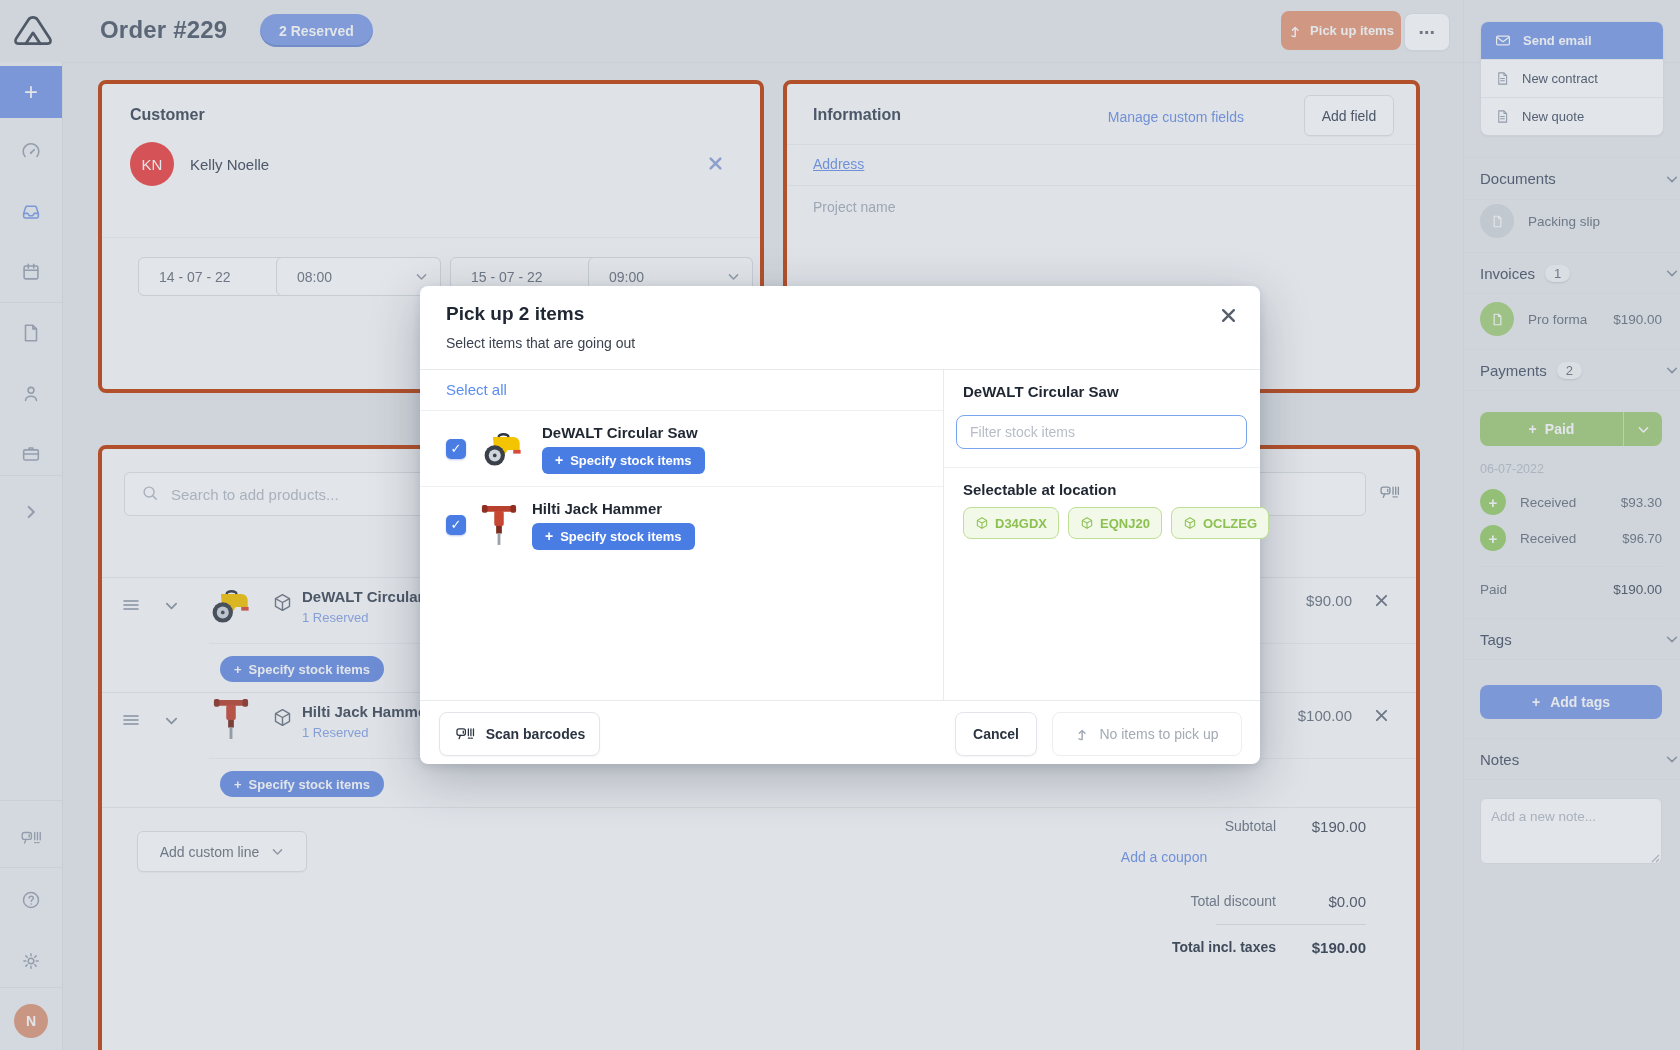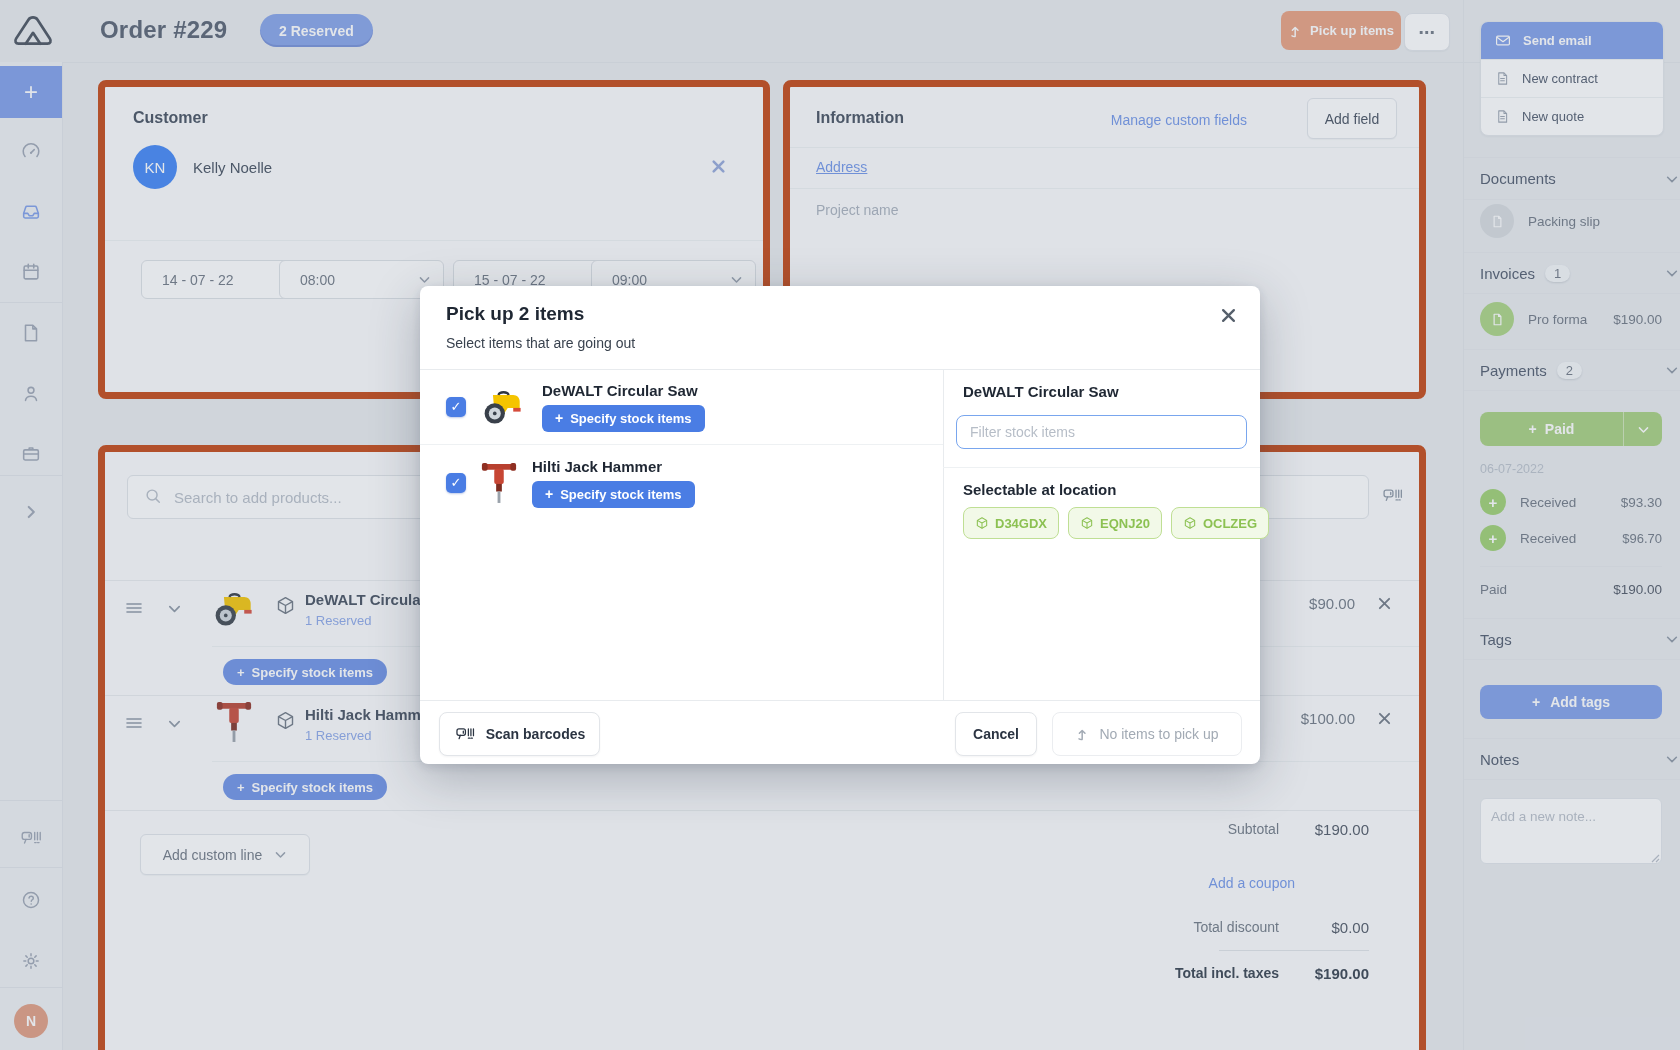--- a/index.html
+++ b/index.html
@@ -1,19 +1,19 @@
 <!DOCTYPE html>
 <html><head>
 <meta charset="utf-8">
 <style>
   html,body{margin:0;padding:0;background:#d9dde2;font-family:"Liberation Sans","DejaVu Sans",sans-serif;}
   .frame{position:relative;width:1680px;height:1050px;background:#e8ebee;overflow:hidden;color:#3f4a5a;font-size:14px;}
   .a{position:absolute;}
   .flex{display:flex;align-items:center;}
-  .card{background:#fbfcfd;border:7px solid #c2410c;border-radius:8px;}
+  .card{background:#fbfcfd;border:4px solid #c2410c;border-radius:8px;}
   .lnk{color:#6e93e8;cursor:pointer;}
   .muted{color:#6b7480;}
   .faint{color:#a7afbb;}
   .btn-white{background:#fff;border:1px solid #e1e5ea;border-radius:6px;color:#3f4a5a;display:flex;align-items:center;justify-content:center;box-shadow:0 1px 1px rgba(30,40,60,.04);}
   .ic{display:inline-flex;align-items:center;justify-content:center;color:#98a1ae;flex:0 0 auto;}
   .sb-ic{position:absolute;left:0;width:62px;display:flex;justify-content:center;color:#9aa3b2;}
   .sb-div{position:absolute;left:0;width:62px;border-top:1px solid #dfe3e8;}
   .field{background:#fff;border:1px solid #dce0e5;border-radius:6px;display:flex;align-items:center;color:#6b7480;}
   .pill-btn{background:#6a8fe6;color:#fff;border-radius:14px;font-size:13px;font-weight:700;display:inline-flex;align-items:center;height:26px;padding:0 14px;gap:7px;}
   .rowline{border-top:1px solid #e8ebee;}
@@ -124,21 +124,21 @@
           <circle cx="12" cy="12" r="3.1"></circle>
           <path d="M12 4.2v2.1M12 17.7v2.1M4.2 12h2.1M17.7 12h2.1M6.4 6.4l1.5 1.5M16.1 16.1l1.5 1.5M17.6 6.4l-1.5 1.5M7.9 16.1l-1.5 1.5"></path>
         </svg>
       </span>
     <div class="sb-div" style="top:925px;"></div>
     <div class="a circle" style="left:14px;top:942px;width:34px;height:34px;background:#e09a7e;color:#fff;font-size:14px;font-weight:600;">N</div>
   </div>
 
   <div class="a card" style="left:98px;top:80px;width:658px;height:305px;">
     <span class="a" style="left:28px;top:22px;font-size:16px;font-weight:700;color:#3f4a5a;">Customer</span>
-    <div class="a circle" style="left:28px;top:58px;width:44px;height:44px;background:#3b82f6;color:#fff;font-size:15px;">KN</div>
+    <div class="a circle" style="left:28px;top:58px;width:44px;height:44px;background:#ef4444;color:#fff;font-size:15px;">KN</div>
     <span class="a" style="left:88px;top:72px;font-size:15px;color:#3f4a5a;">Kelly Noelle</span>
     <span class="a ic" style="left:606px;top:72px;color:#93a6d9;">
         <svg viewBox="0 0 14 14" width="15" height="15" fill="none" stroke="currentColor" stroke-width="2.4" stroke-linecap="round">
           <path d="M2.5 2.5l9 9M11.5 2.5l-9 9"></path>
         </svg>
       </span>
     <div class="a" style="left:0;top:153px;width:658px;border-top:1px solid #eef1f3;"></div>
 
     <div class="field a" style="left:36px;top:173px;width:128px;height:37px;padding-left:20px;">14 - 07 - 22</div>
     <div class="field a" style="left:174px;top:173px;width:143px;height:37px;padding-left:20px;">
@@ -281,21 +281,21 @@
           <svg viewBox="0 0 16 16" width="13" height="13" fill="none" stroke="currentColor" stroke-width="1.8" stroke-linecap="round" stroke-linejoin="round">
             <path d="M3 6l5 5 5-5"></path>
           </svg>
         </span>
     </div>
     <div class="a" style="right:50px;top:366px;width:330px;">
       <div class="flex" style="justify-content:flex-end;gap:26px;height:22px;">
         <span class="muted" style="font-size:14px;">Subtotal</span>
         <span style="font-size:15px;color:#4a5260;width:64px;text-align:right;">$190.00</span>
       </div>
-      <div class="flex" style="justify-content:flex-end;height:22px;margin-top:32px;">
+      <div class="flex" style="justify-content:center;height:22px;margin-top:9px;">
         <span class="lnk" style="font-size:14px;margin-right:74px;">Add a coupon</span>
       </div>
       <div class="flex" style="justify-content:flex-end;gap:26px;height:22px;margin-top:22px;">
         <span class="muted" style="font-size:14px;">Total discount</span>
         <span style="font-size:15px;color:#4a5260;width:64px;text-align:right;">$0.00</span>
       </div>
       <div style="margin:12px 0 0 auto;width:150px;border-top:1px solid #dfe3e7;"></div>
       <div class="flex" style="justify-content:flex-end;gap:26px;height:24px;margin-top:10px;">
         <span style="font-size:14px;font-weight:700;color:#2f3a48;">Total incl. taxes</span>
         <span style="font-size:15px;font-weight:700;color:#2f3a48;width:64px;text-align:right;">$190.00</span>
@@ -446,20 +446,23 @@
       <span class="a" style="left:26px;top:17px;font-size:19px;font-weight:700;color:#1f2733;">Pick up 2 items</span>
       <span class="a" style="left:26px;top:49px;font-size:14px;color:#39424e;">Select items that are going out</span>
       <span class="a ic" style="right:24px;top:22px;color:#555f6b;">
           <svg viewBox="0 0 14 14" width="15" height="15" fill="none" stroke="currentColor" stroke-width="2.2" stroke-linecap="round">
             <path d="M2 2l10 10M12 2 2 12"></path>
           </svg>
         </span>
     </div>
 
     <div class="a" style="left:0;top:83px;width:523px;height:331px;border-right:1px solid #e8ebee;">
+      <div class="flex" style="height:41px;border-bottom:1px solid #eef1f3;padding:0 26px;">
+        <span class="lnk" style="font-size:15px;color:#5b8def;">Select all</span>
+      </div>
       <div class="flex" style="height:75px;border-bottom:1px solid #eef1f3;padding:0 26px;gap:14px;">
         <span class="chkbox">✓</span>
         <span style="display:inline-flex;">
           <svg viewBox="0 0 52 46" width="48" height="44">
               <path d="M14 10h22c4 0 7 3 7 7v7H30l-5 8h-9z" fill="#f5c400"></path>
               <path d="M20 10c1-4 10-4 11 0" fill="none" stroke="#2f3640" stroke-width="2.5"></path>
               <circle cx="16" cy="30" r="11" fill="#39404a"></circle>
               <circle cx="16" cy="30" r="6.5" fill="#cfd5db"></circle>
               <circle cx="16" cy="30" r="2" fill="#39404a"></circle>
               <rect x="36" y="24" width="8" height="4" fill="#d64b3a"></rect>

